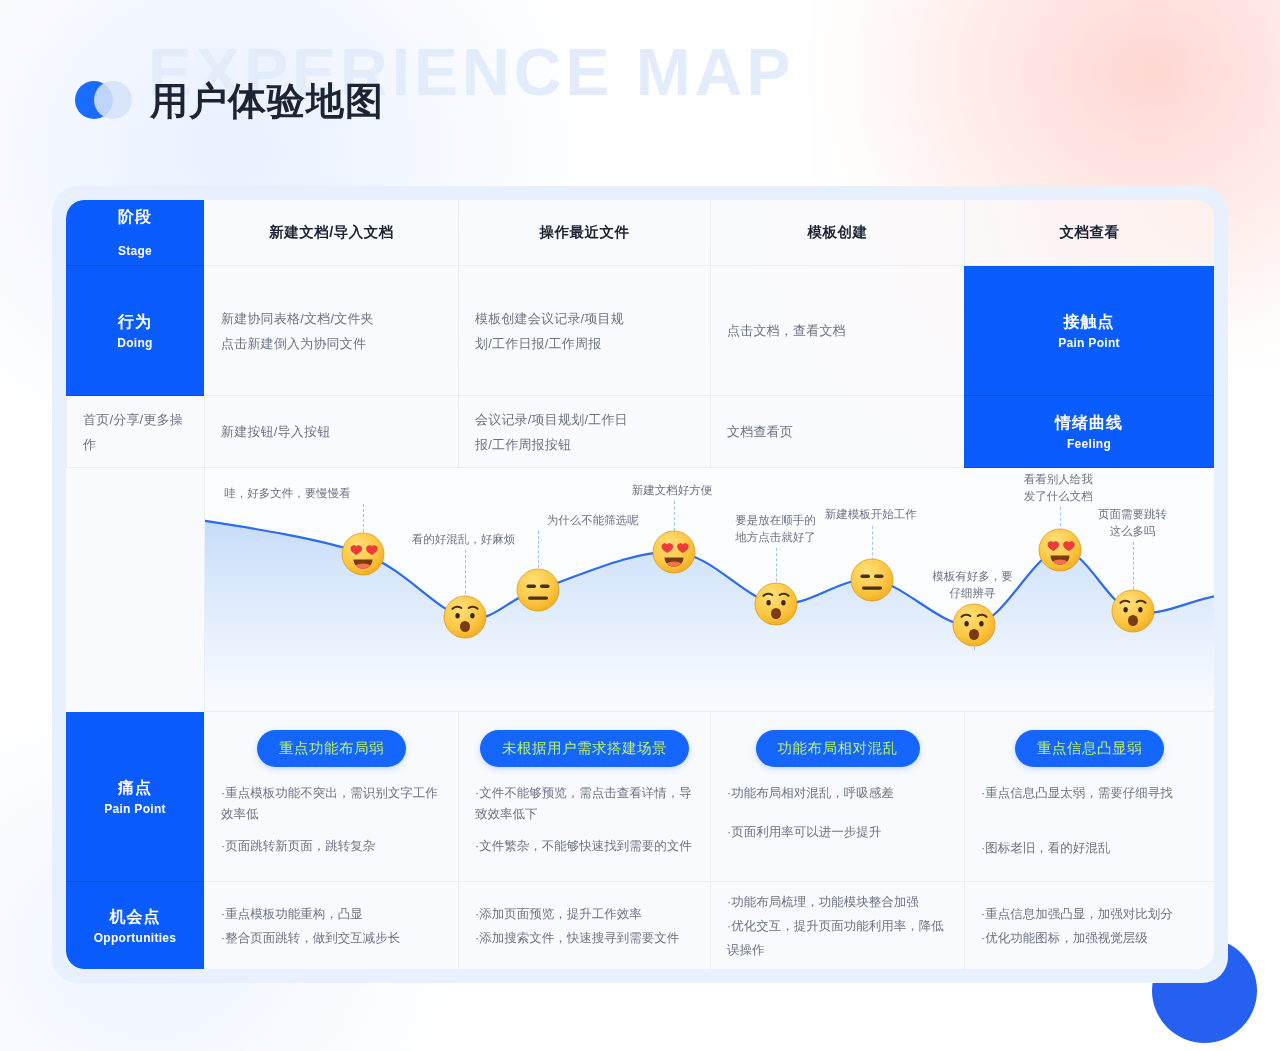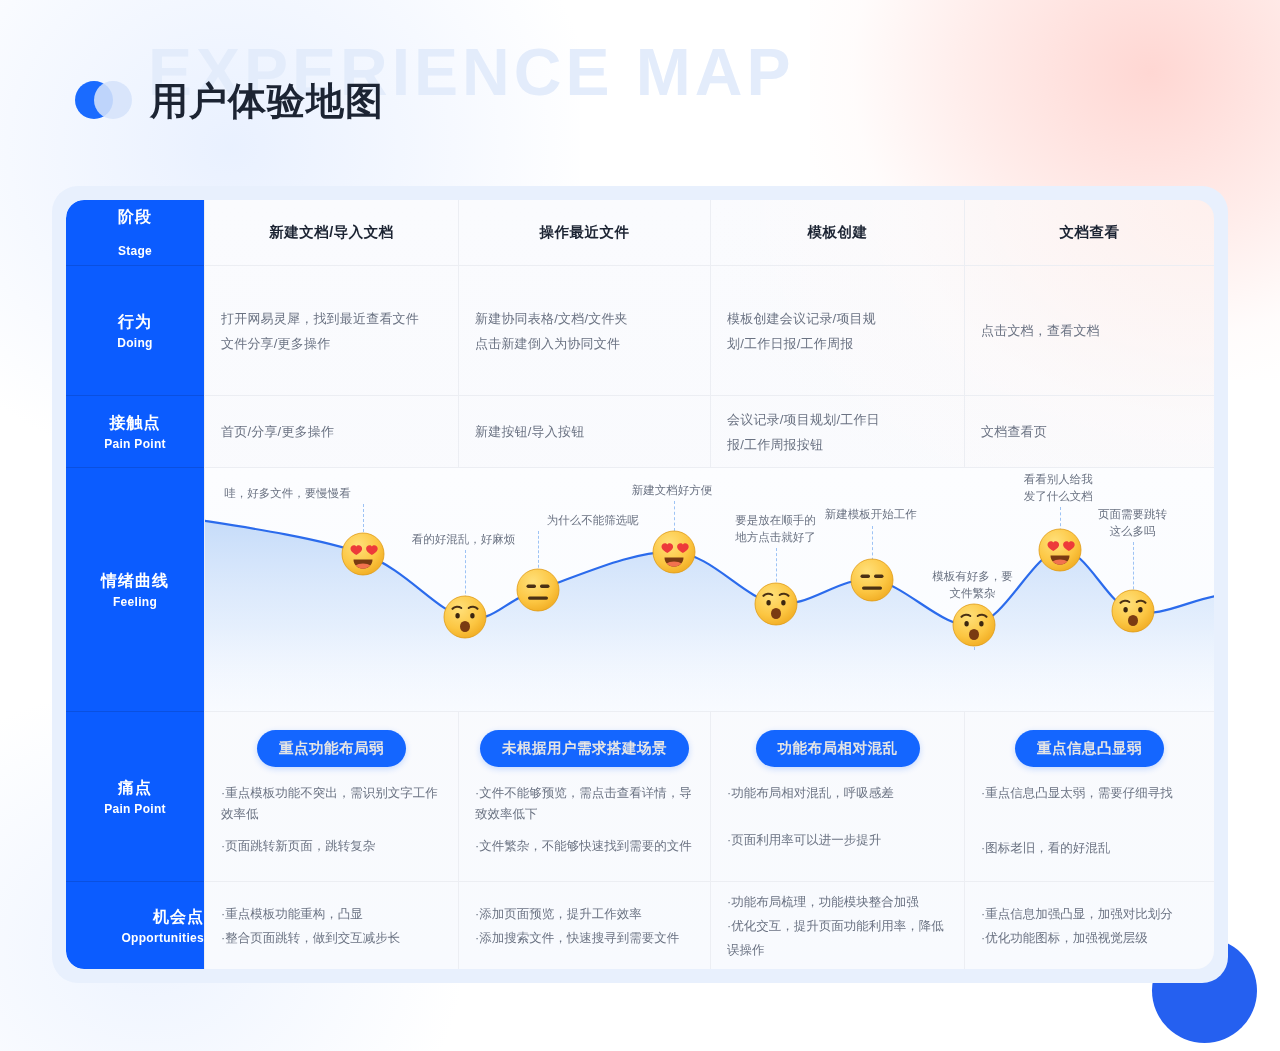--- a/index.html
+++ b/index.html
@@ -63,21 +63,21 @@
   .grid{ position:absolute; inset:0; display:grid;
     grid-template-columns: 138px 254px 252px 254px 250px;
     grid-template-rows: 66px 130px 72px 244px 170px 87px;
   }
   .rowlabel{
     background:#0b5cff; color:#fff; display:flex; flex-direction:column;
     align-items:center; justify-content:center; gap:3px;
     border-bottom:1px solid #0a50e0;
   }
   .rowlabel.first{ border-top-left-radius:18px;gap:16px; }
-  .rowlabel.last{ border-bottom-left-radius:18px; border-bottom:none;align-items:flex-end; }
+  .rowlabel.last{ border-bottom-left-radius:18px; border-bottom:none; }
   .rowlabel .cn{ font-size:16px; font-weight:bold; letter-spacing:1px; }
   .rowlabel .en{ font-size:12px; font-weight:bold; letter-spacing:.3px; }
 
   .cell{
     border-left:1px solid #eceef3; border-bottom:1px solid #eceef3;
     padding:14px 16px; position:relative;
   }
   .cell.nolb{ border-bottom:none; }
 
   .stage-cell{
@@ -85,21 +85,21 @@
     font-size:14.5px; font-weight:bold; color:#1c2433; letter-spacing:.5px;
   }
   .body-cell{
     font-size:13px; color:#6a7282; line-height:25px; letter-spacing:.2px;
     display:flex; flex-direction:column; justify-content:center;
   }
 
   
   .pain-cell{ display:flex; flex-direction:column; align-items:center; padding-top:18px; }
   .pill{
-    background:#1466ff; color:#e5e5e5; font-size:14.5px; font-weight:bold;
+    background:#1466ff; color:#bef264; font-size:14.5px; font-weight:normal;
     padding:9px 22px; border-radius:20px; white-space:nowrap; letter-spacing:.5px;
     box-shadow:0 2px 6px rgba(20,102,255,.22);
   }
   .pain-list{ margin-top:16px; width:100%; font-size:12.5px; color:#6a7282; line-height:21px; }
   .pain-list div{ margin-bottom:11px; }
 
   .opp-list{ font-size:12.5px; color:#6a7282; line-height:24px; }
 
   
   .feeling-cell{
@@ -148,22 +148,20 @@
     </div>
     <div class="cell stage-cell">新建文档/导入文档</div>
     <div class="cell stage-cell">操作最近文件</div>
     <div class="cell stage-cell">模板创建</div>
     <div class="cell stage-cell">文档查看</div>
 
     <div class="rowlabel">
       <span class="cn">行为</span>
       <span class="en">Doing</span>
     </div>
-    <div class="cell body-cell" style="white-space:pre-line">打开网易灵犀，找到最近查看文件
-文件分享/更多操作</div>
     <div class="cell body-cell" style="white-space:pre-line">新建协同表格/文档/文件夹
 点击新建倒入为协同文件</div>
     <div class="cell body-cell" style="white-space:pre-line">模板创建会议记录/项目规
 划/工作日报/工作周报</div>
     <div class="cell body-cell" style="white-space:pre-line">点击文档，查看文档</div>
 
     <div class="rowlabel">
       <span class="cn">接触点</span>
       <span class="en">Pain Point</span>
     </div>
@@ -281,21 +279,21 @@
                 <stop offset="100%" stop-color="#efa91f"></stop>
               </radialGradient>
       <circle cx="22" cy="22" r="21" fill="url(#gf5)" stroke="#e09a14" stroke-width="0.8"></circle>
       <rect x="10.5" y="16.5" width="9.5" height="3.4" rx="1.7" fill="#4a3014"></rect>
       <rect x="24" y="16.5" width="9.5" height="3.4" rx="1.7" fill="#4a3014"></rect>
       <rect x="12" y="28.5" width="20" height="3.2" rx="1.6" fill="#4a3014"></rect>
             </svg>
           </div>
           <div class="dash" style="left: 769.216px; top: 136px; height: 46px;"></div>
           <div class="ann" style="left: 767.6px; top: 100px;">模板有好多，要
-文件繁杂</div>
+仔细辨寻</div>
           <div class="emoji" style="left: 769.216px; top: 157.328px;">
             <svg width="44" height="44" viewBox="0 0 44 44">
               <radialGradient id="gf6" cx="38%" cy="30%" r="78%">
                 <stop offset="0%" stop-color="#ffe07a"></stop>
                 <stop offset="62%" stop-color="#fcc642"></stop>
                 <stop offset="100%" stop-color="#efa91f"></stop>
               </radialGradient>
       <circle cx="22" cy="22" r="21" fill="url(#gf6)" stroke="#e09a14" stroke-width="0.8"></circle>
       <path d="M9.5 13.8c2.2-2.4 6.2-2.6 8.8-.8" stroke="#4a3014" stroke-width="2.1" fill="none" stroke-linecap="round"></path>
       <path d="M25.7 13c2.6-1.8 6.6-1.6 8.8.8" stroke="#4a3014" stroke-width="2.1" fill="none" stroke-linecap="round"></path>
@@ -355,21 +353,21 @@
     <div class="cell pain-cell">
       <div class="pill">未根据用户需求搭建场景</div>
       <div class="pain-list">
         <div>·文件不能够预览，需点击查看详情，导致效率低下</div>
         <div>·文件繁杂，不能够快速找到需要的文件</div>
       </div>
     </div>
     <div class="cell pain-cell">
       <div class="pill">功能布局相对混乱</div>
       <div class="pain-list">
-        <div style="margin-bottom:26px">·功能布局相对混乱，呼吸感差</div>
+        <div style="margin-bottom:18px">·功能布局相对混乱，呼吸感差</div>
         <div>·页面利用率可以进一步提升</div>
       </div>
     </div>
     <div class="cell pain-cell">
       <div class="pill">重点信息凸显弱</div>
       <div class="pain-list">
         <div style="margin-bottom:34px">·重点信息凸显太弱，需要仔细寻找</div>
         <div>·图标老旧，看的好混乱</div>
       </div>
     </div>

